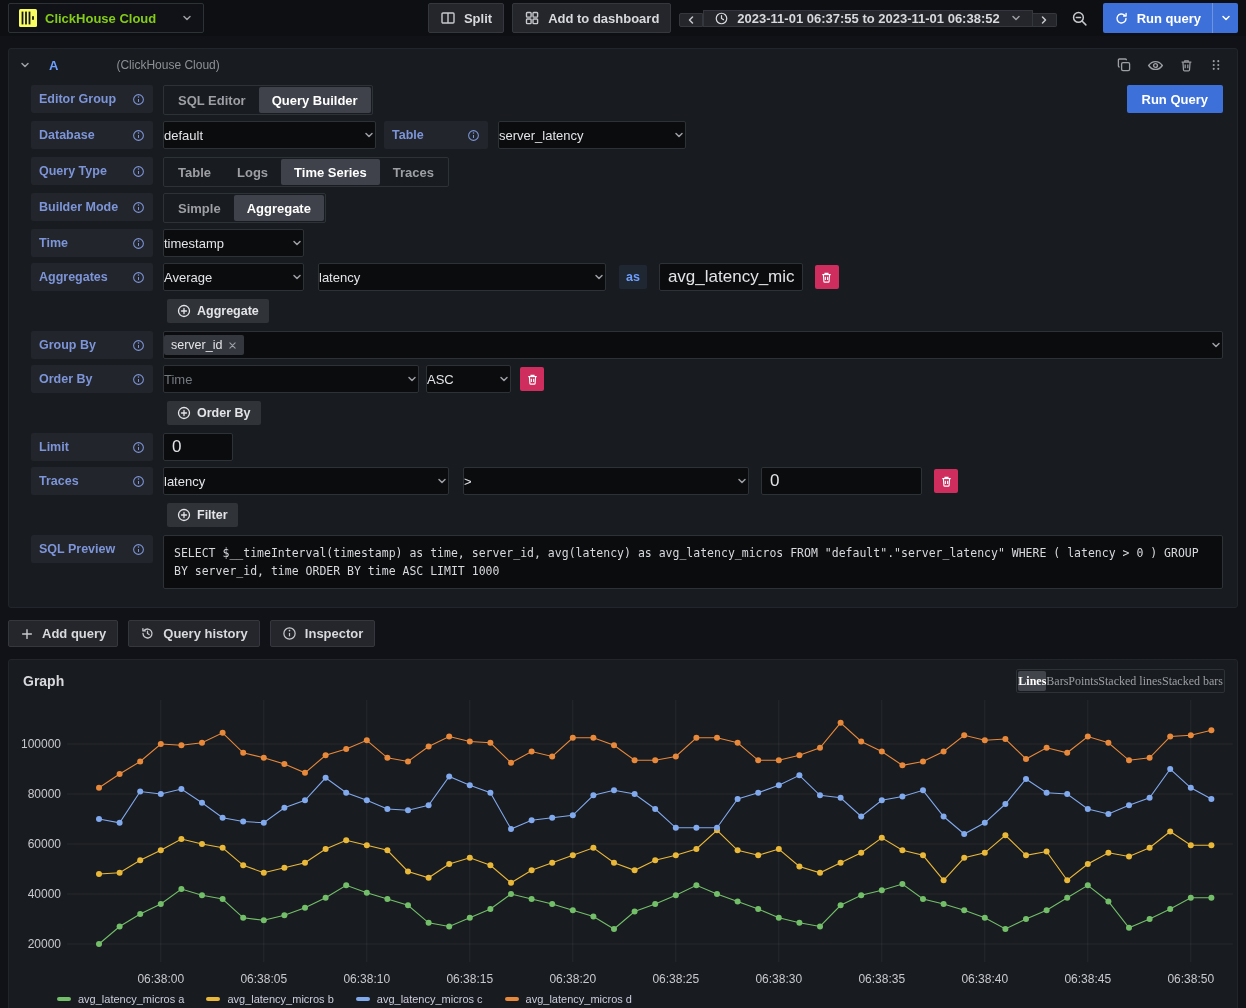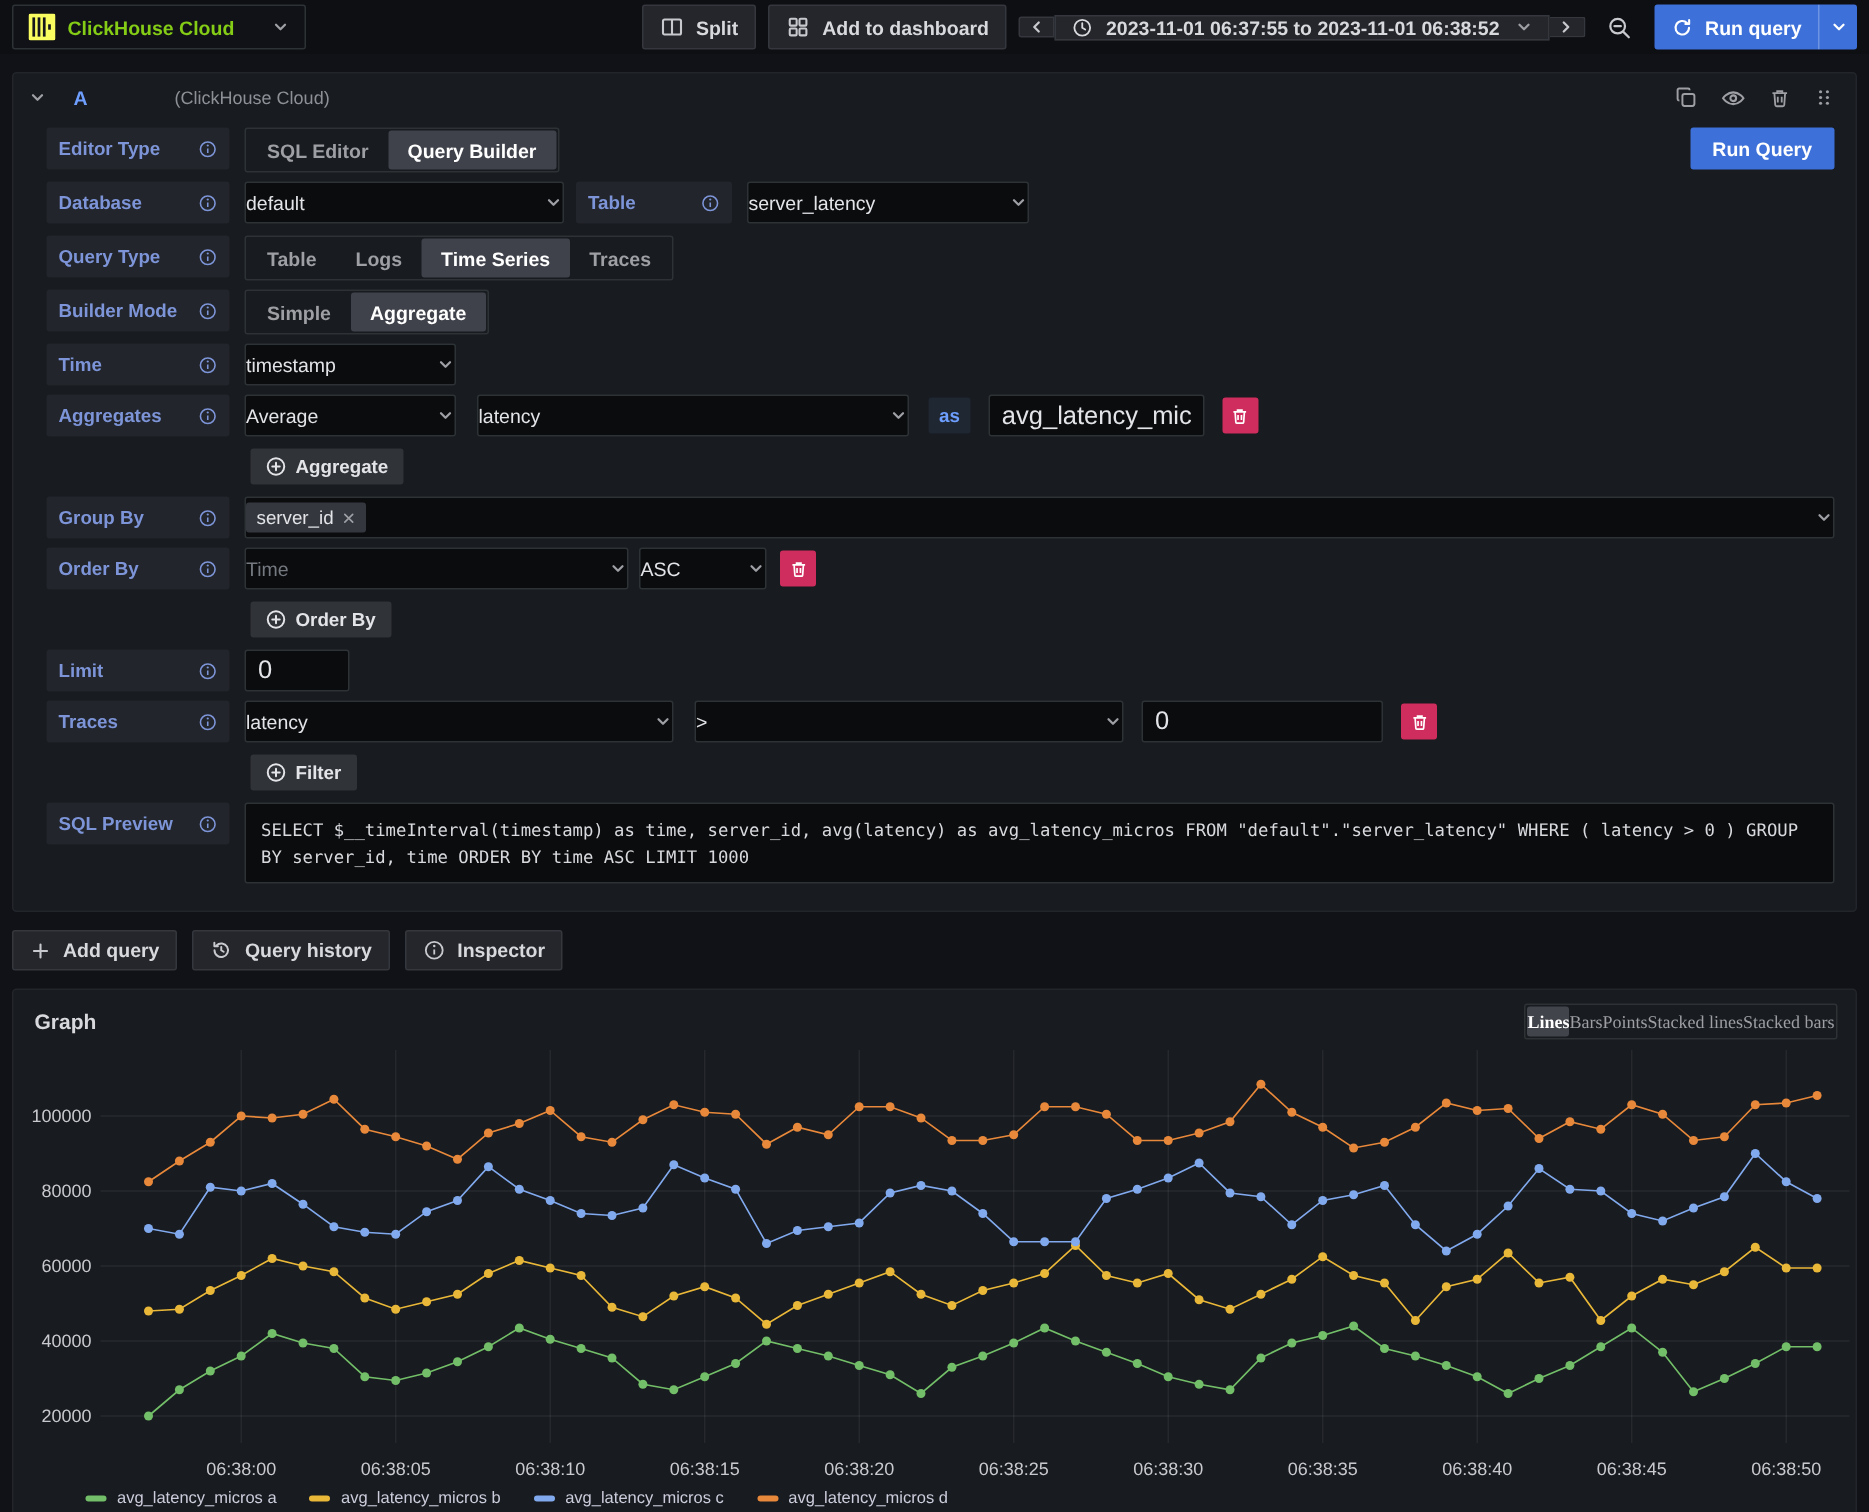--- a/index.html
+++ b/index.html
@@ -13,21 +13,21 @@
   svg { display:block; }
 
   
   .topbar { height:36px; display:flex; align-items:center; justify-content:space-between; padding:0 8px; background:#0e0f13; }
   .ds-picker { display:flex; align-items:center; gap:8px; height:30px; width:196px; padding:0 10px; border:1px solid #2c3235; border-radius:2px; background:#111217; cursor:pointer; }
   .ds-picker .name { font-weight:600; color:#84cc16; }
   .ds-picker .caret { margin-left:auto; color:#9d9fa5; }
   .tb-right { display:flex; align-items:center; gap:8px;margin-left:40px; }
   .btn-sec { display:flex; align-items:center; gap:8px; height:30px; padding:0 11px; background:#24262b; border:1px solid #34373d; border-radius:2px; color:#d8d9dd; font-weight:600; cursor:pointer; }
   .btn-sec .ic { color:#c8c9ce; }
-  .time-group { display:flex; align-items:center; }
+  .time-group { display:flex; align-items:flex-end; }
   .time-group > div { background:#24262b; border:1px solid #34373d; display:flex; align-items:center; }
   .tg-nav { width:24px; justify-content:center; color:#c8c9ce; cursor:pointer; }
   .tg-nav.first { border-radius:2px 0 0 2px; }
   .tg-nav.last { border-radius:0 2px 2px 0; border-left:none; }
   .tg-main { gap:8px; padding:0 10px; border-left:none; border-right:none; font-weight:600; color:#d8d9dd; cursor:pointer; }
   .tg-main .caret { color:#9d9fa5; margin-left:2px; }
   .zoom-out { width:30px; height:30px; display:flex; align-items:center; justify-content:center; color:#c8c9ce; cursor:pointer; }
   .run-query { display:flex; align-items:stretch; height:30px; border-radius:2px; overflow:hidden; background:#3d71d9; color:#fff; cursor:pointer; }
   .run-query .main { display:flex; align-items:center; gap:8px; padding:0 11px; font-weight:600; }
   .run-query .caret-seg { width:26px; display:flex; align-items:center; justify-content:center; border-left:1px solid rgba(255,255,255,.25); }
@@ -225,21 +225,21 @@
         </span>
     </span>
   </div>
 
   <div class="panel-run">Run Query</div>
 
   <div class="rows">
     
     <div class="frow">
       <div class="flabel">
-        <span>Editor Type</span>
+        <span>Editor Group</span>
         <span class="ic">
             <svg width="13" height="13" viewBox="0 0 16 16" fill="none" stroke="currentColor" stroke-width="1.3">
               <circle cx="8" cy="8" r="6"></circle>
               <path d="M8 7.4V11"></path>
               <circle cx="8" cy="4.9" r="0.9" fill="currentColor" stroke="none"></circle>
             </svg>
           </span>
       </div>
       <div class="toggle-group ctrl">
         <div class="chip">SQL Editor</div>

